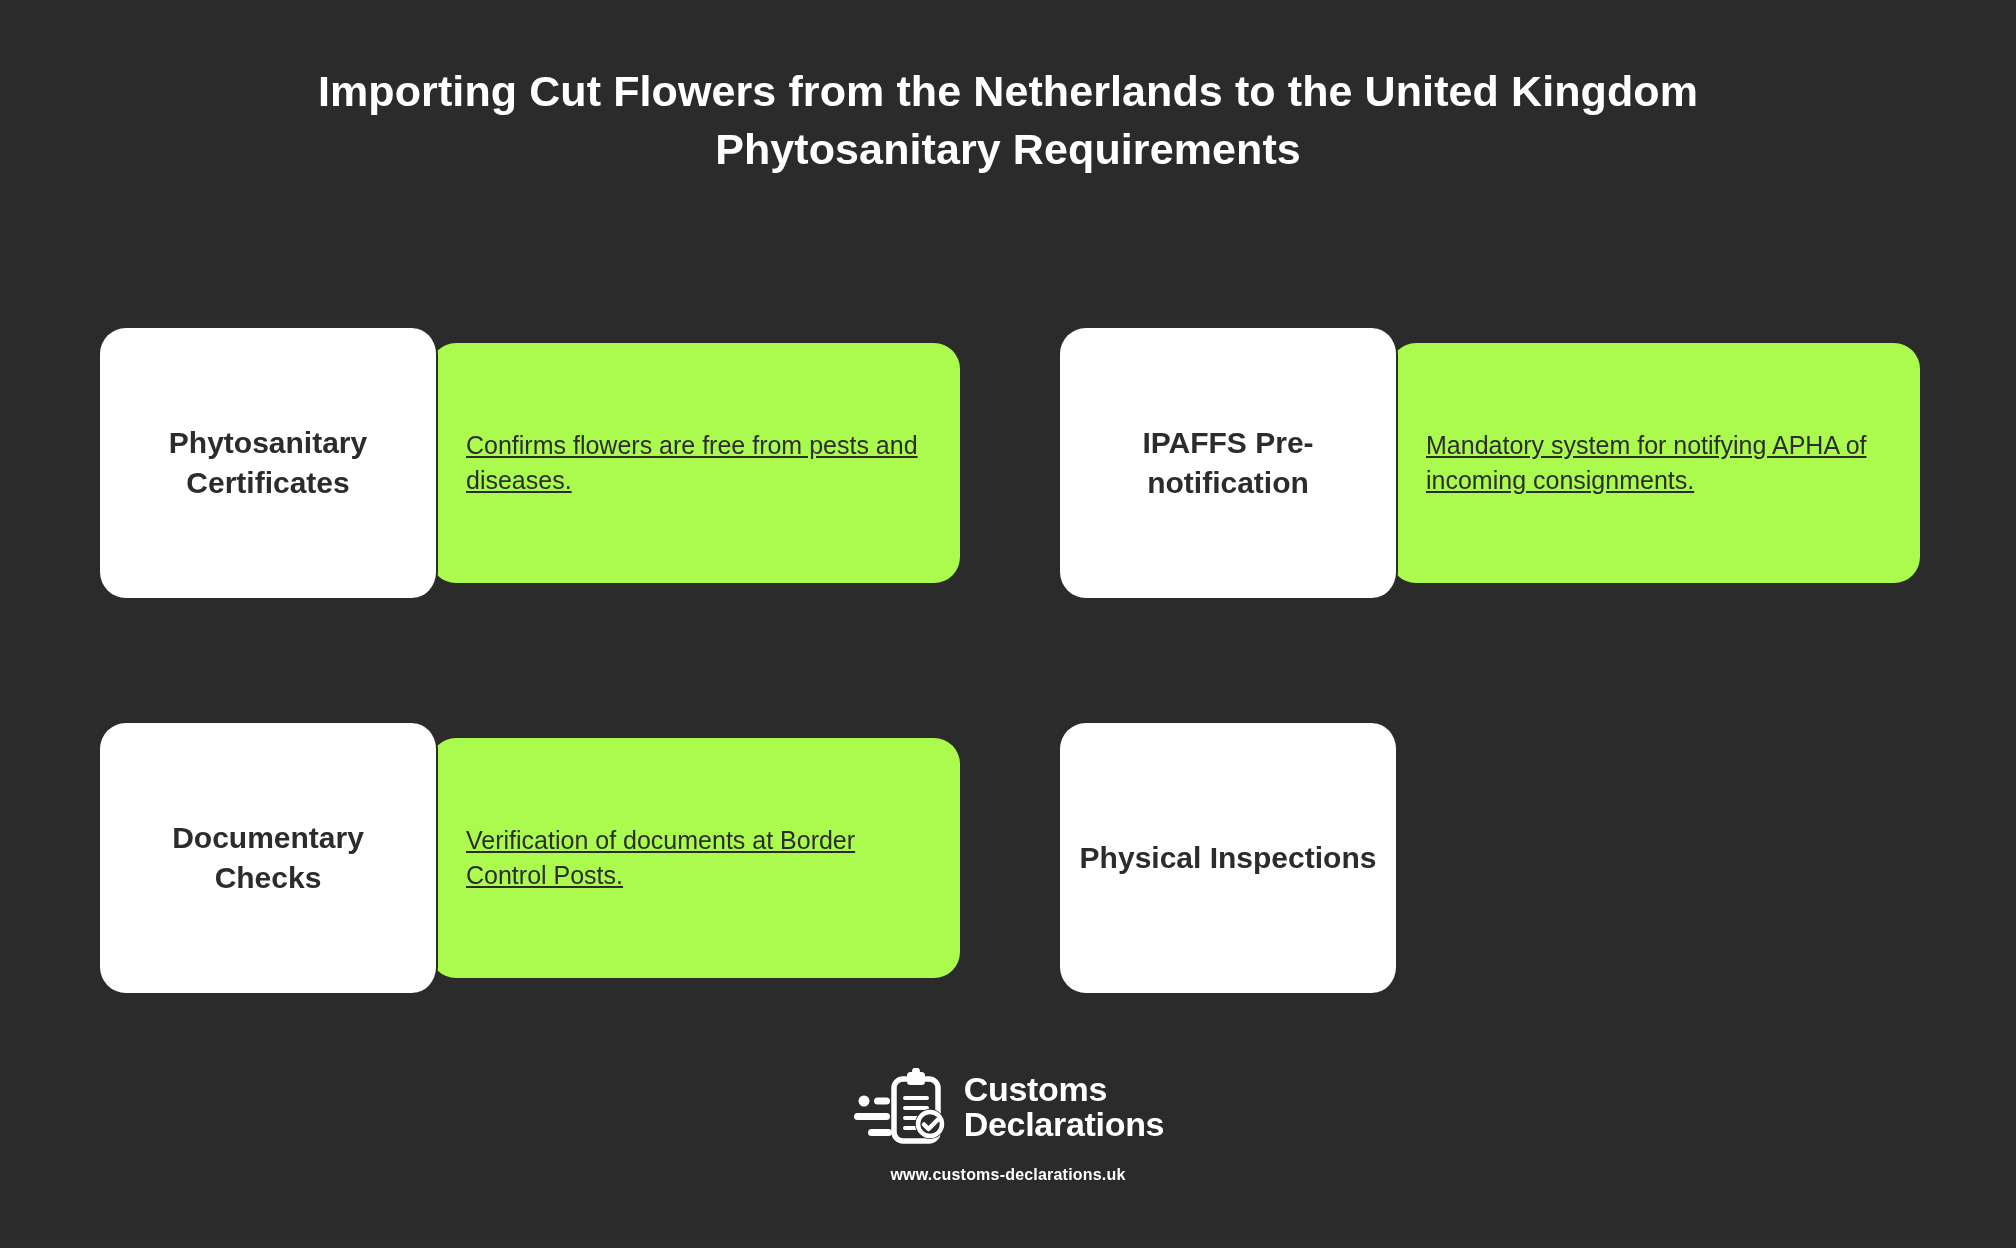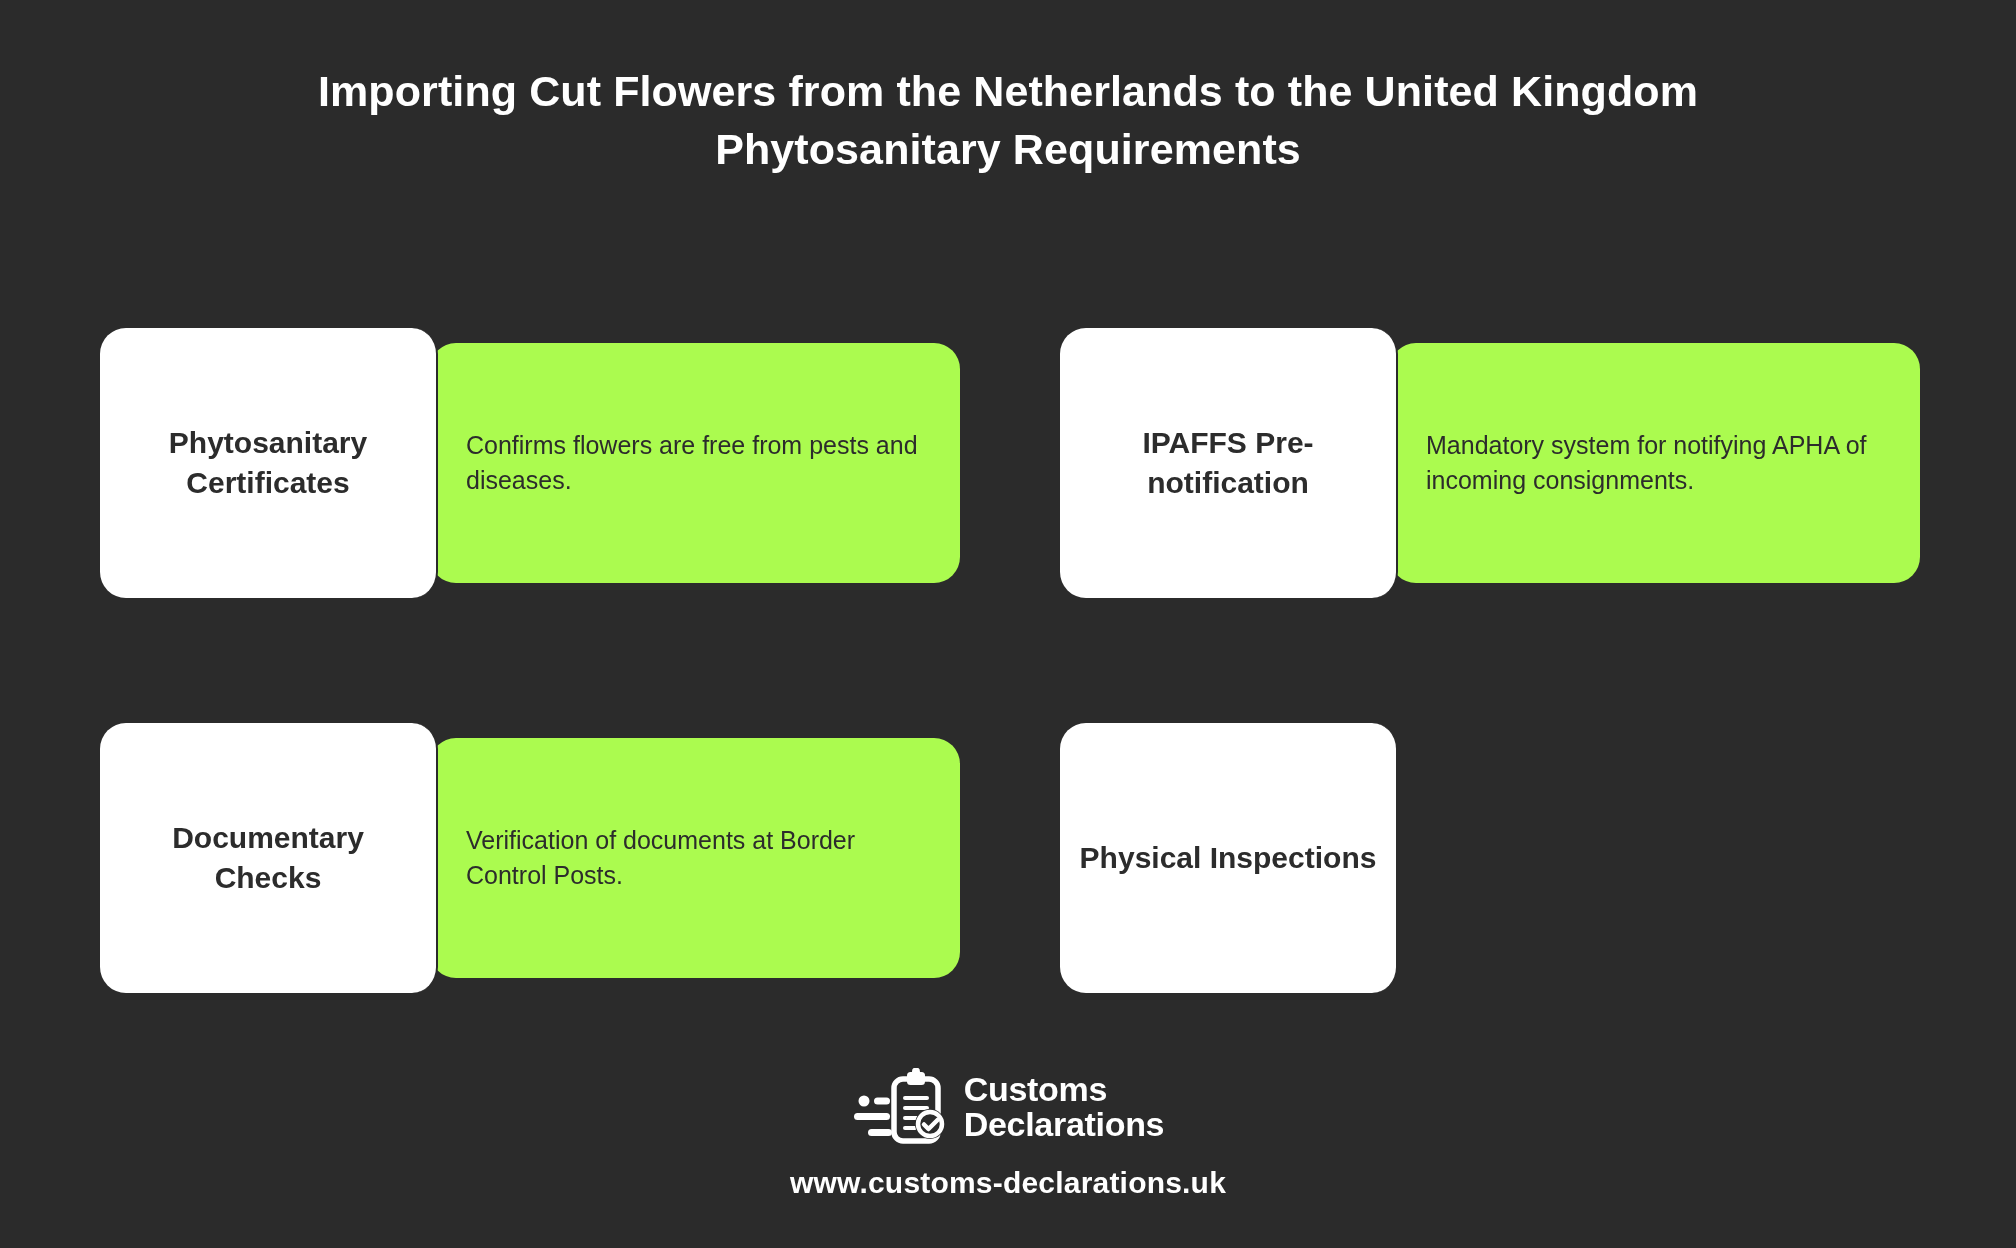--- a/index.html
+++ b/index.html
@@ -66,20 +66,21 @@
     display: flex;
     align-items: center;
     padding: 0 34px 0 36px;
     z-index: 1;
   }
   .card-desc-text {
     color: #2c2c2c;
     font-size: 25px;
     line-height: 1.42;
     font-weight: normal;
+    text-decoration: underline;
   }
 
   
   .card-label {
     position: absolute;
     left: 0;
     top: 0;
     width: 338px;
     height: 270px;
     background: #ffffff;
@@ -122,21 +123,21 @@
   }
   .brand-line {
     color: #ffffff;
     font-size: 34px;
     font-weight: bold;
     letter-spacing: -0.3px;
   }
   .footer-url {
     margin-top: 20px;
     color: #ffffff;
-    font-size: 30px;
+    font-size: 16px;
     font-weight: bold;
     letter-spacing: 0.2px;
   }
 </style>
 </head>
 <body>
 
 <div class="page">
 
   <div class="title-block">

